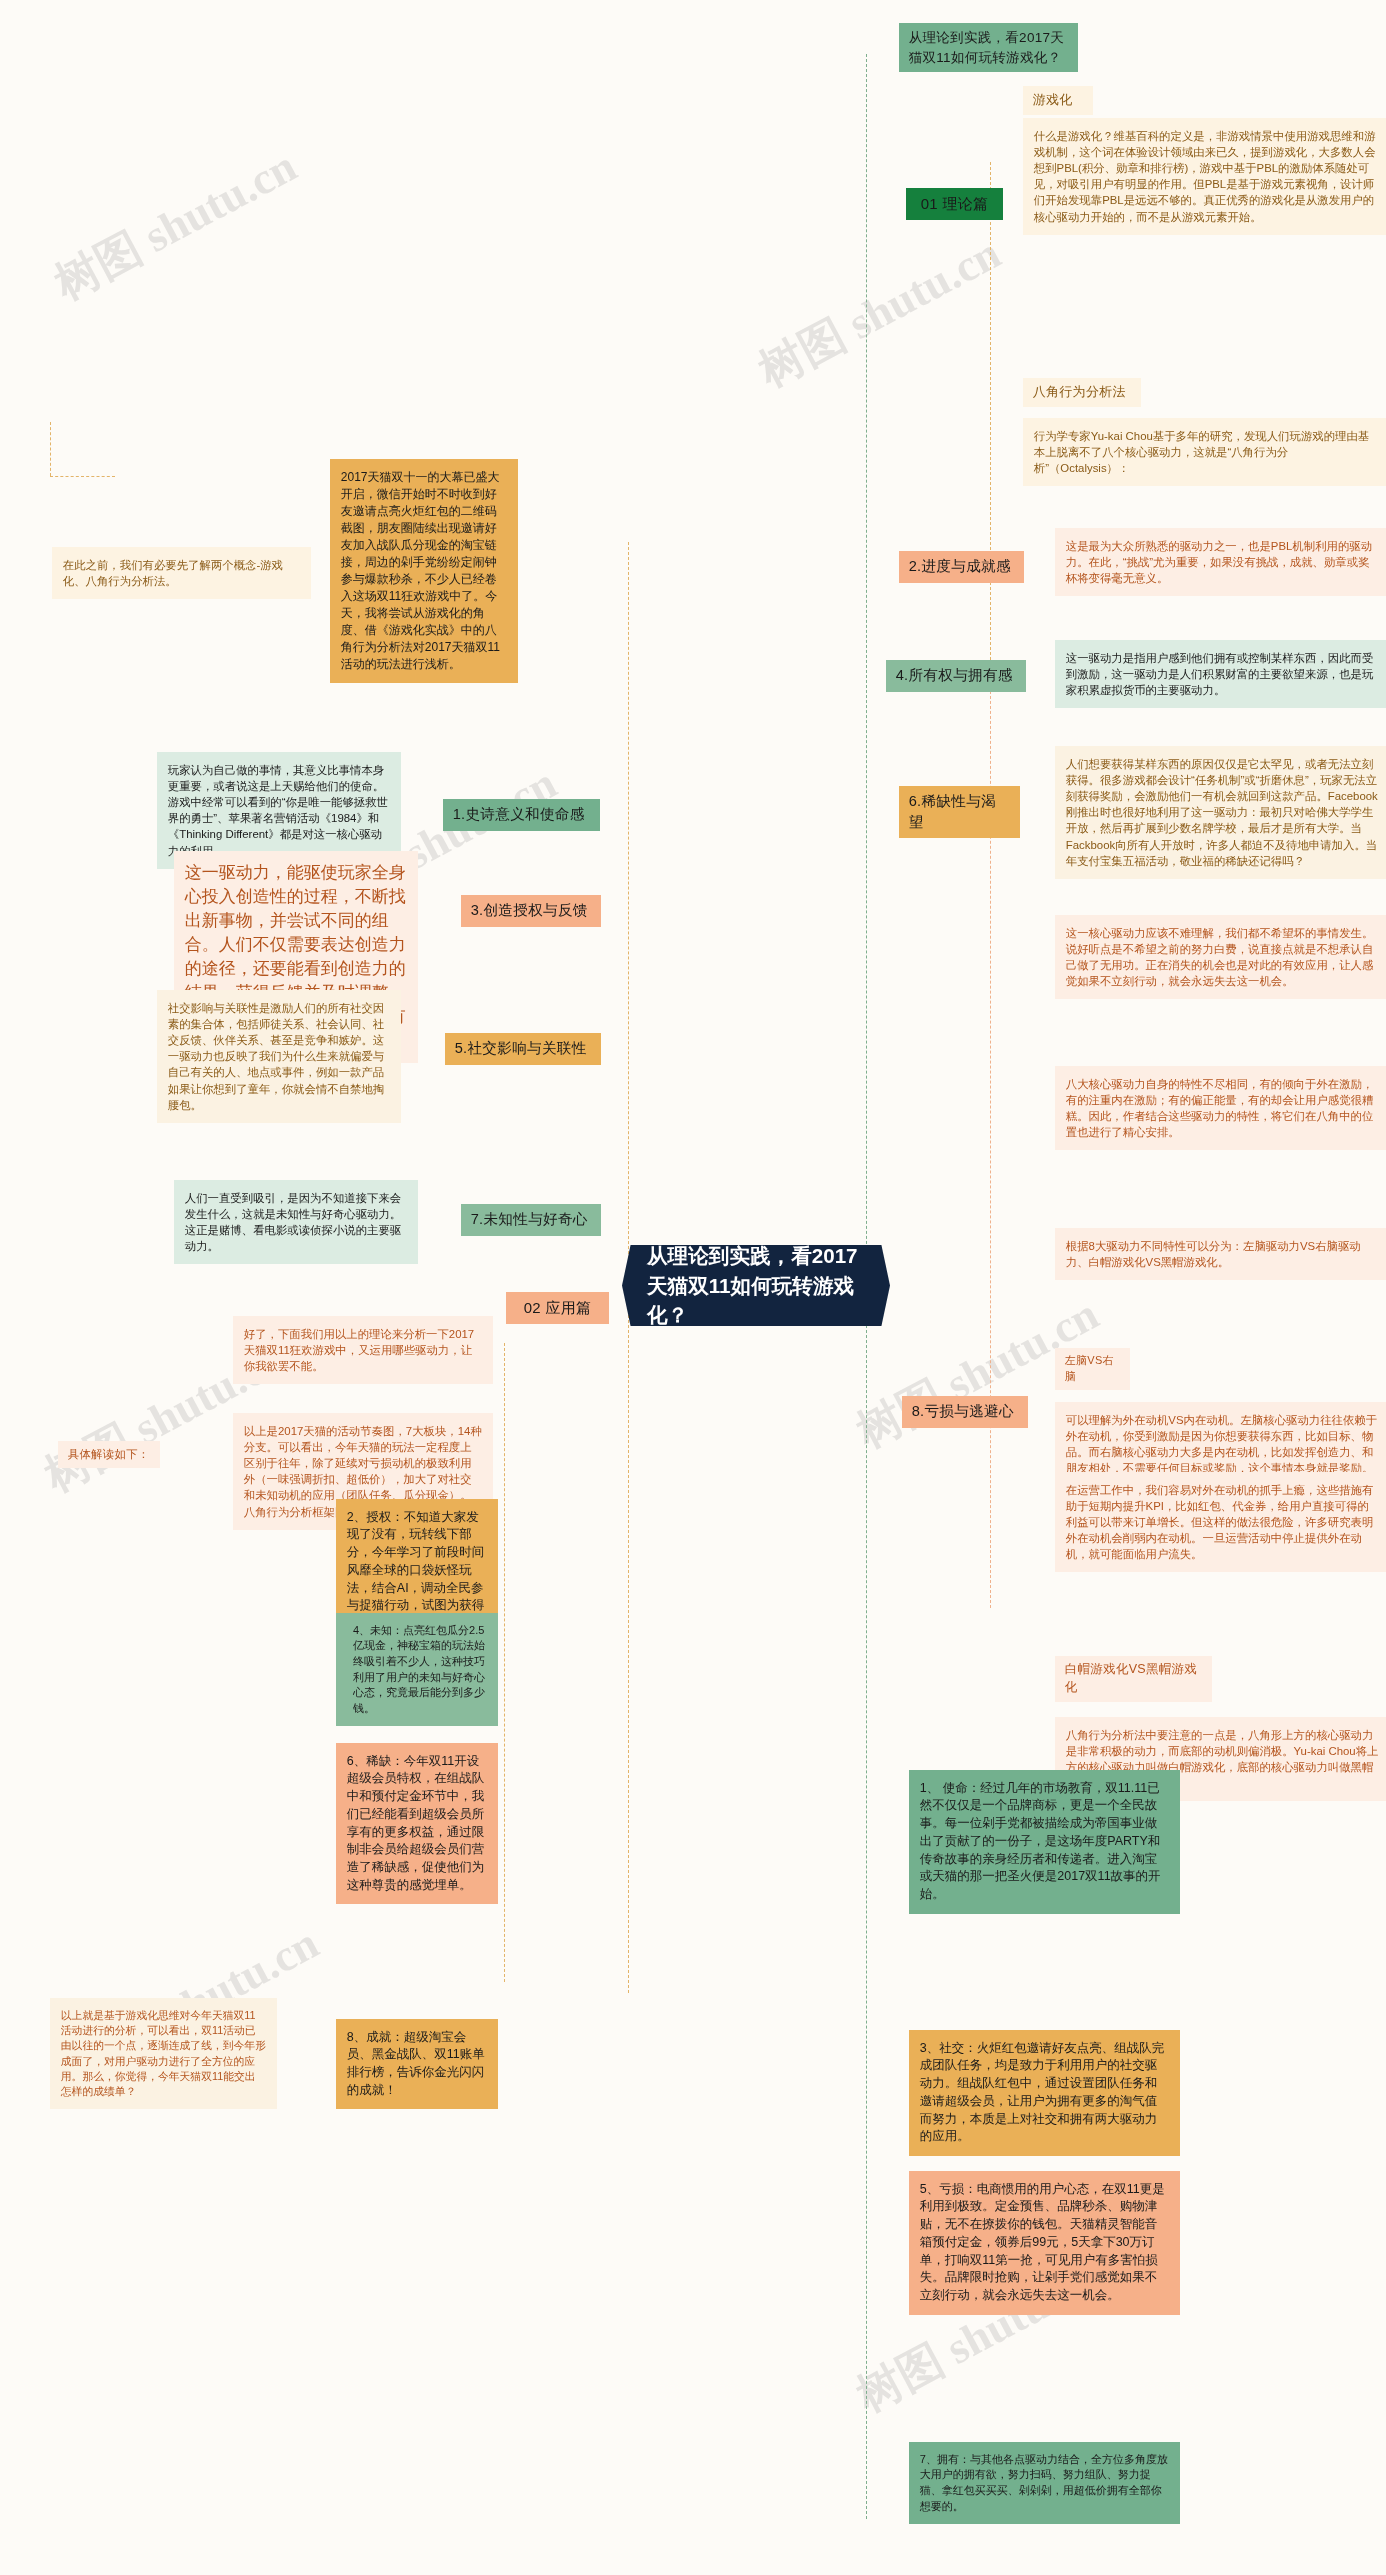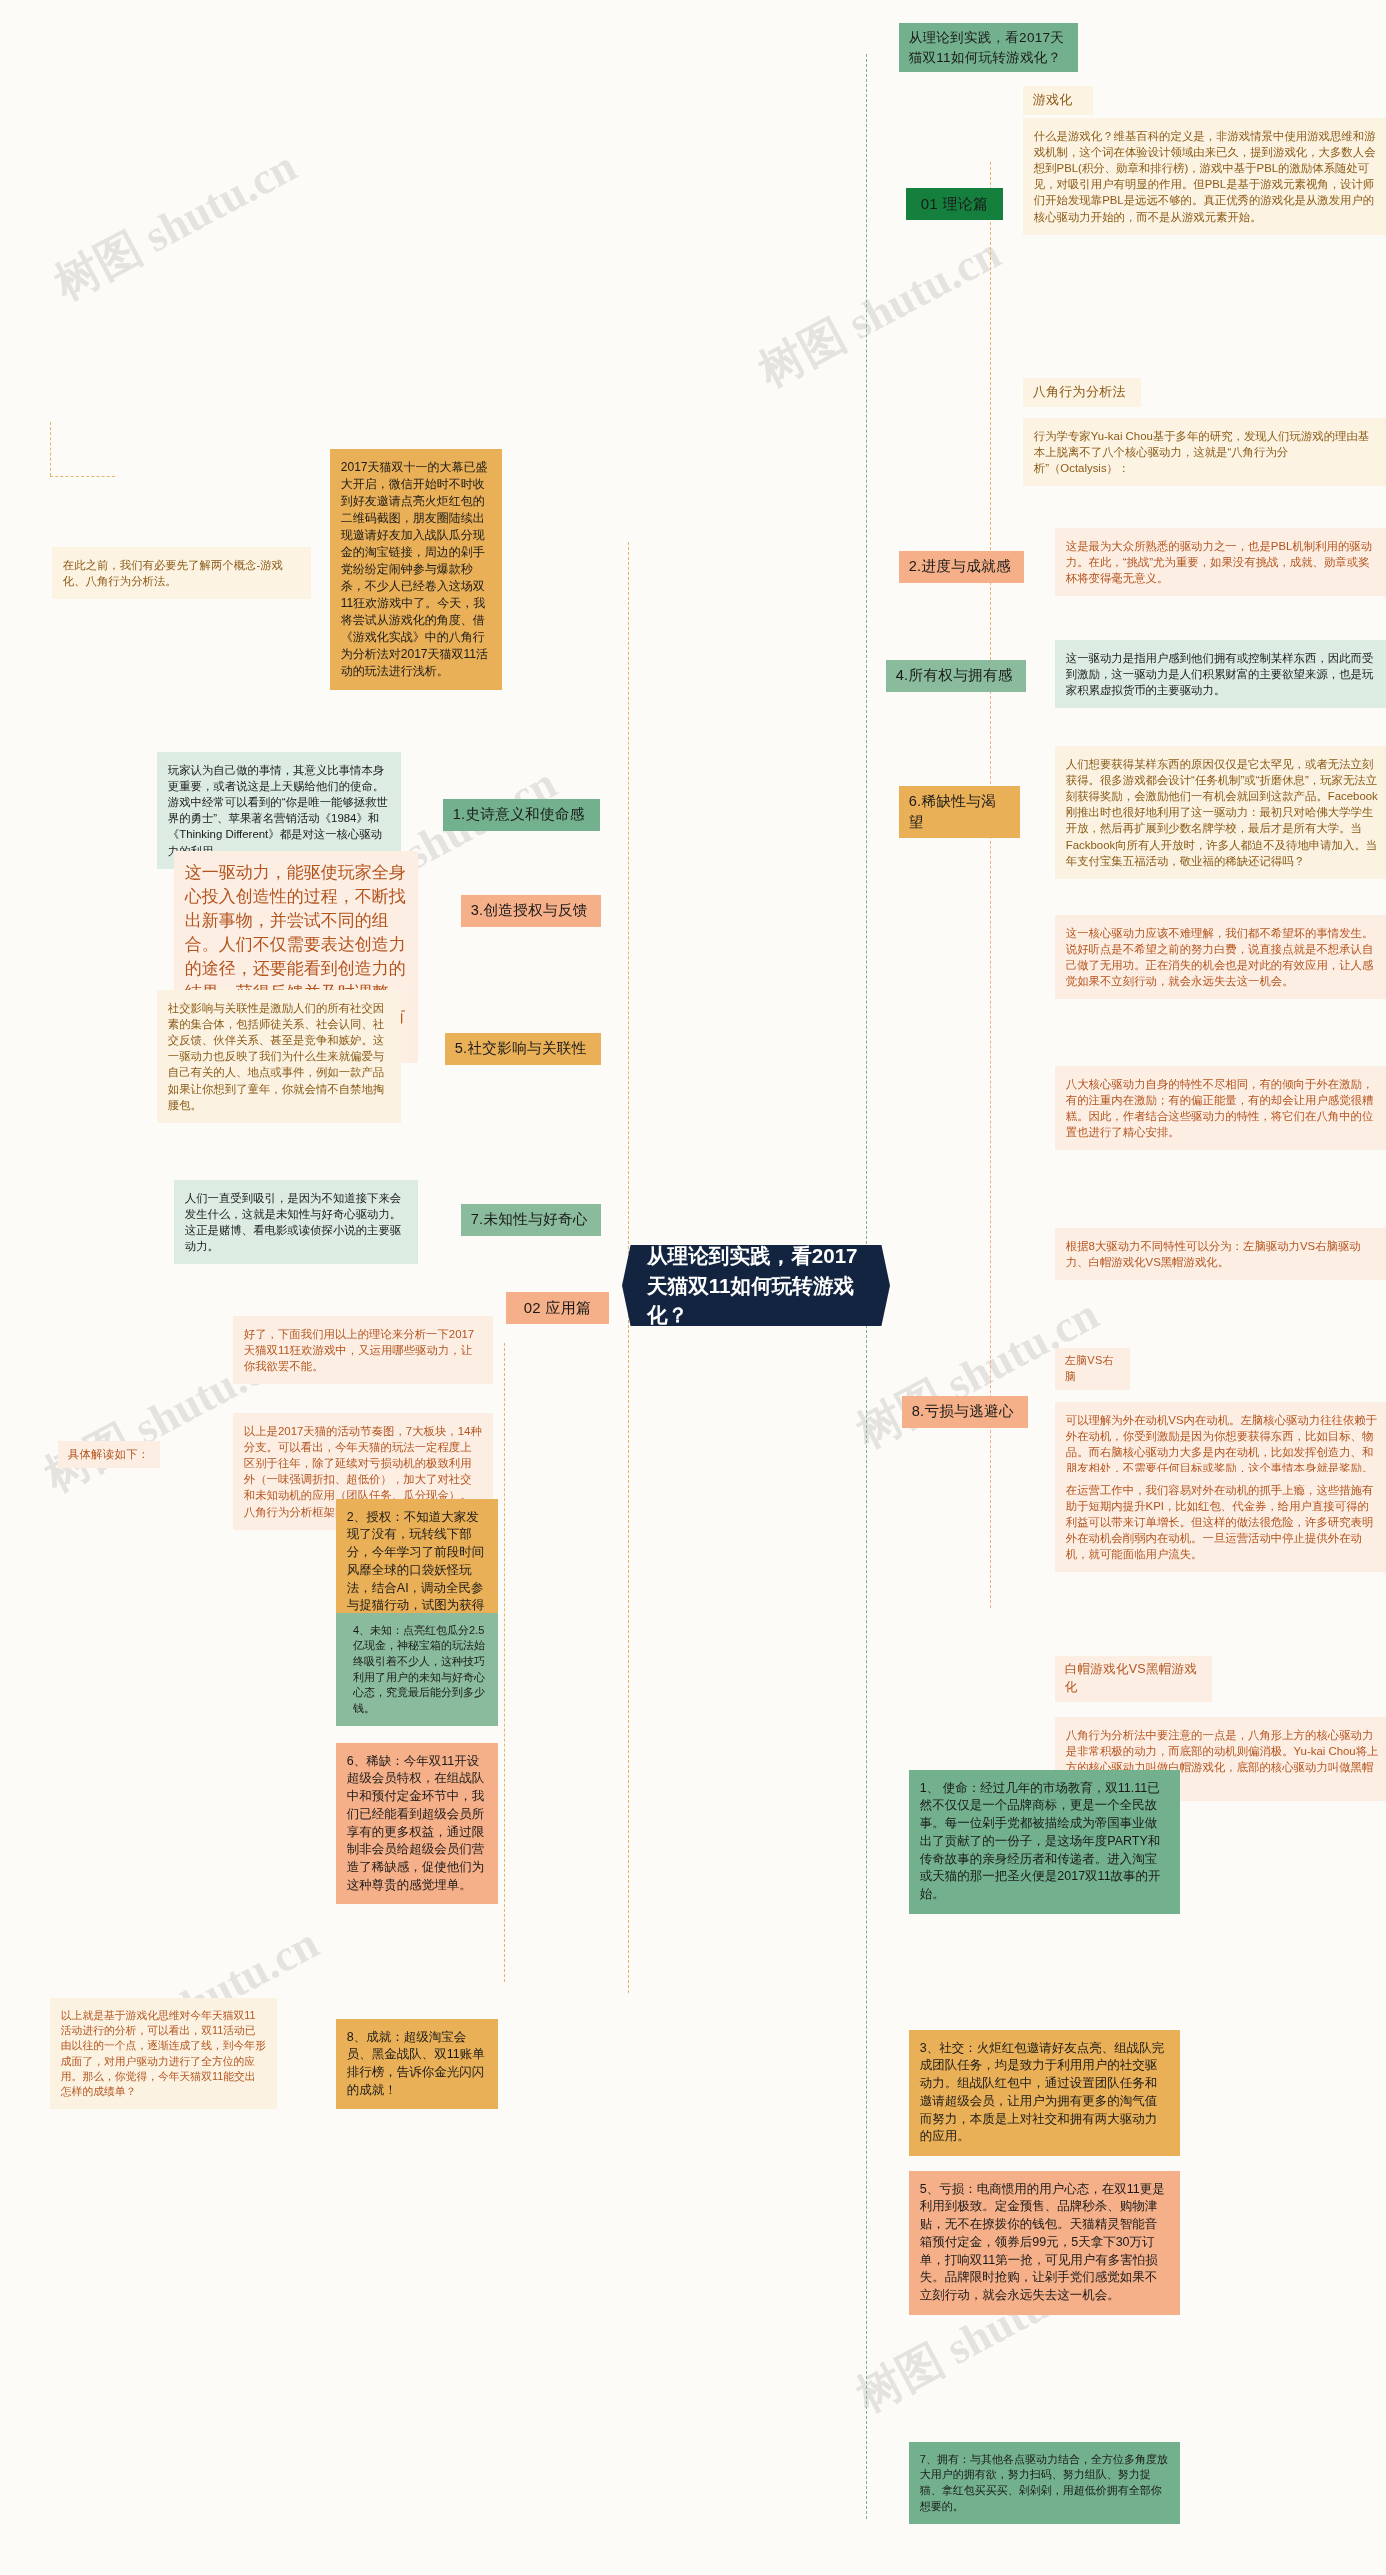--- a/index.html
+++ b/index.html
@@ -164,21 +164,21 @@
   <div class="body txt c-dark" style="font-size:12.5px;">5、亏损：电商惯用的用户心态，在双11更是利用到极致。定金预售、品牌秒杀、购物津贴，无不在撩拨你的钱包。天猫精灵智能音箱预付定金，领券后99元，5天拿下30万订单，打响双11第一抢，可见用户有多害怕损失。品牌限时抢购，让剁手党们感觉如果不立刻行动，就会永远失去这一机会。</div>
 </div>
 <div class="node bg-green-dk" style="left:909px;top:2442px;width:271px;">
   <div class="body txt c-dark" style="font-size:11px;">7、拥有：与其他各点驱动力结合，全方位多角度放大用户的拥有欲，努力扫码、努力组队、努力捉猫、拿红包买买买、剁剁剁，用超低价拥有全部你想要的。</div>
 </div>
 
 <div class="node bg-orange-lt" style="left:52px;top:547px;width:259px;">
   <div class="body txt c-brown" style="font-size:11.4px;">在此之前，我们有必要先了解两个概念-游戏化、八角行为分析法。</div>
 </div>
 
-<div class="node bg-orange-dk" style="left:330px;top:449px;width:172px;">
+<div class="node bg-orange-dk" style="left:330px;top:459px;width:188px;">
   <div class="body txt c-dark" style="font-size:12px;">2017天猫双十一的大幕已盛大开启，微信开始时不时收到好友邀请点亮火炬红包的二维码截图，朋友圈陆续出现邀请好友加入战队瓜分现金的淘宝链接，周边的剁手党纷纷定闹钟参与爆款秒杀，不少人已经卷入这场双11狂欢游戏中了。今天，我将尝试从游戏化的角度、借《游戏化实战》中的八角行为分析法对2017天猫双11活动的玩法进行浅析。</div>
 </div>
 
 <div class="node bg-green-lt" style="left:157px;top:752px;width:244px;">
   <div class="body txt c-dark" style="font-size:11.4px;">玩家认为自己做的事情，其意义比事情本身更重要，或者说这是上天赐给他们的使命。游戏中经常可以看到的“你是唯一能够拯救世界的勇士”、苹果著名营销活动《1984》和《Thinking Different》都是对这一核心驱动力的利用。</div>
 </div>
 <div class="node bg-green-dk" style="left:443px;top:799px;width:157px;">
   <div class="lbl txt c-dark" style="font-size:14.6px;">1.史诗意义和使命感</div>
 </div>
 

